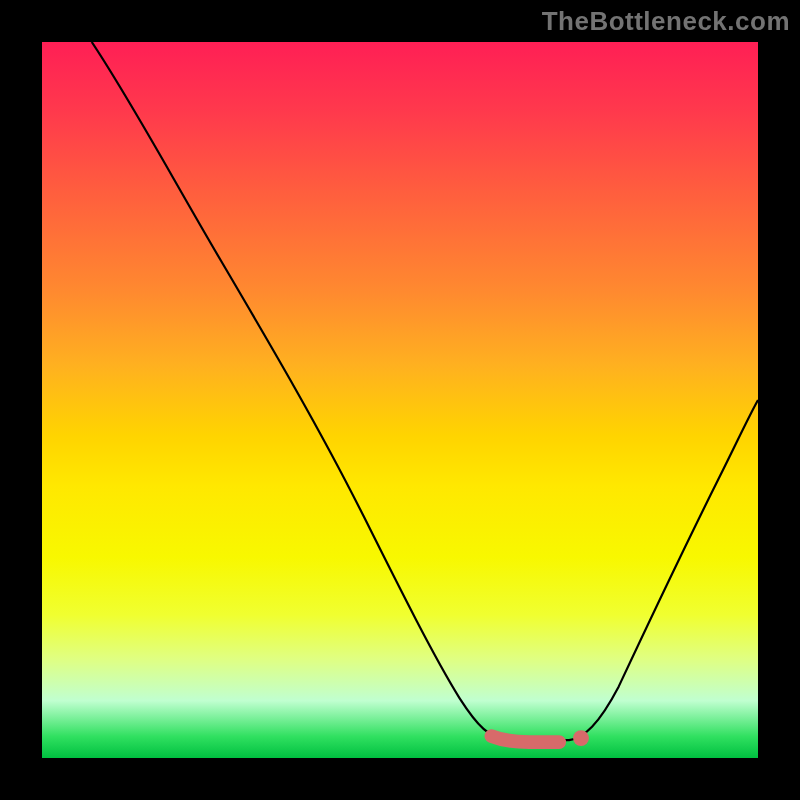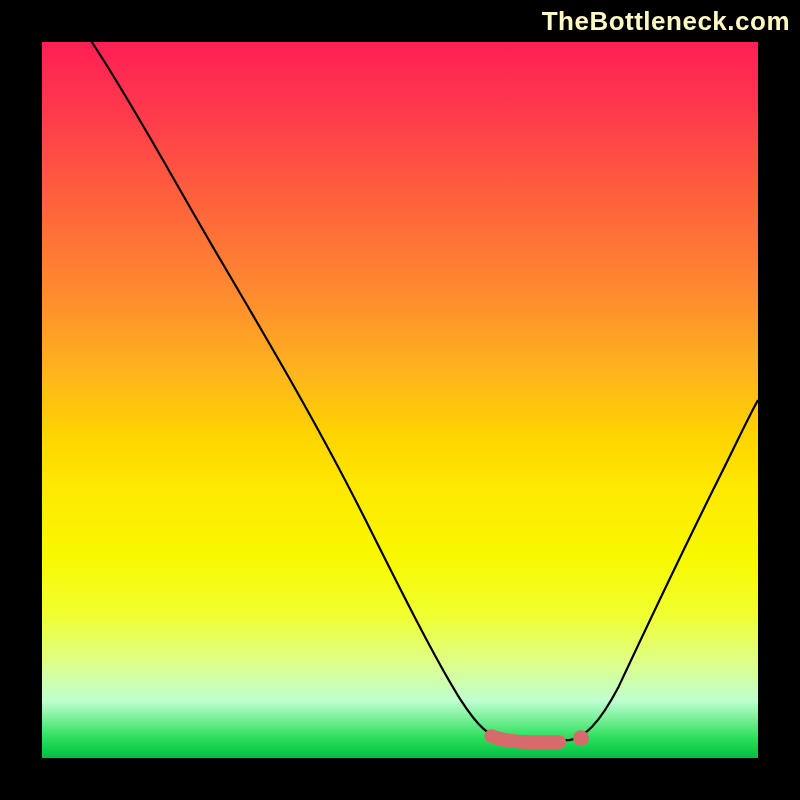--- a/index.html
+++ b/index.html
@@ -15,21 +15,21 @@
     width: 800px;
     height: 800px;
   }
   .watermark {
     position: absolute;
     top: 6px;
     right: 10px;
     font-family: Arial, Helvetica, sans-serif;
     font-size: 26px;
     font-weight: bold;
-    color: #fef9c3;
+    color: #737373;
     letter-spacing: 0.5px;
     z-index: 20;
   }
   .plot-area {
     position: absolute;
     left: 40px;
     top: 40px;
     width: 720px;
     height: 720px;
     border: 2px solid #000000;

